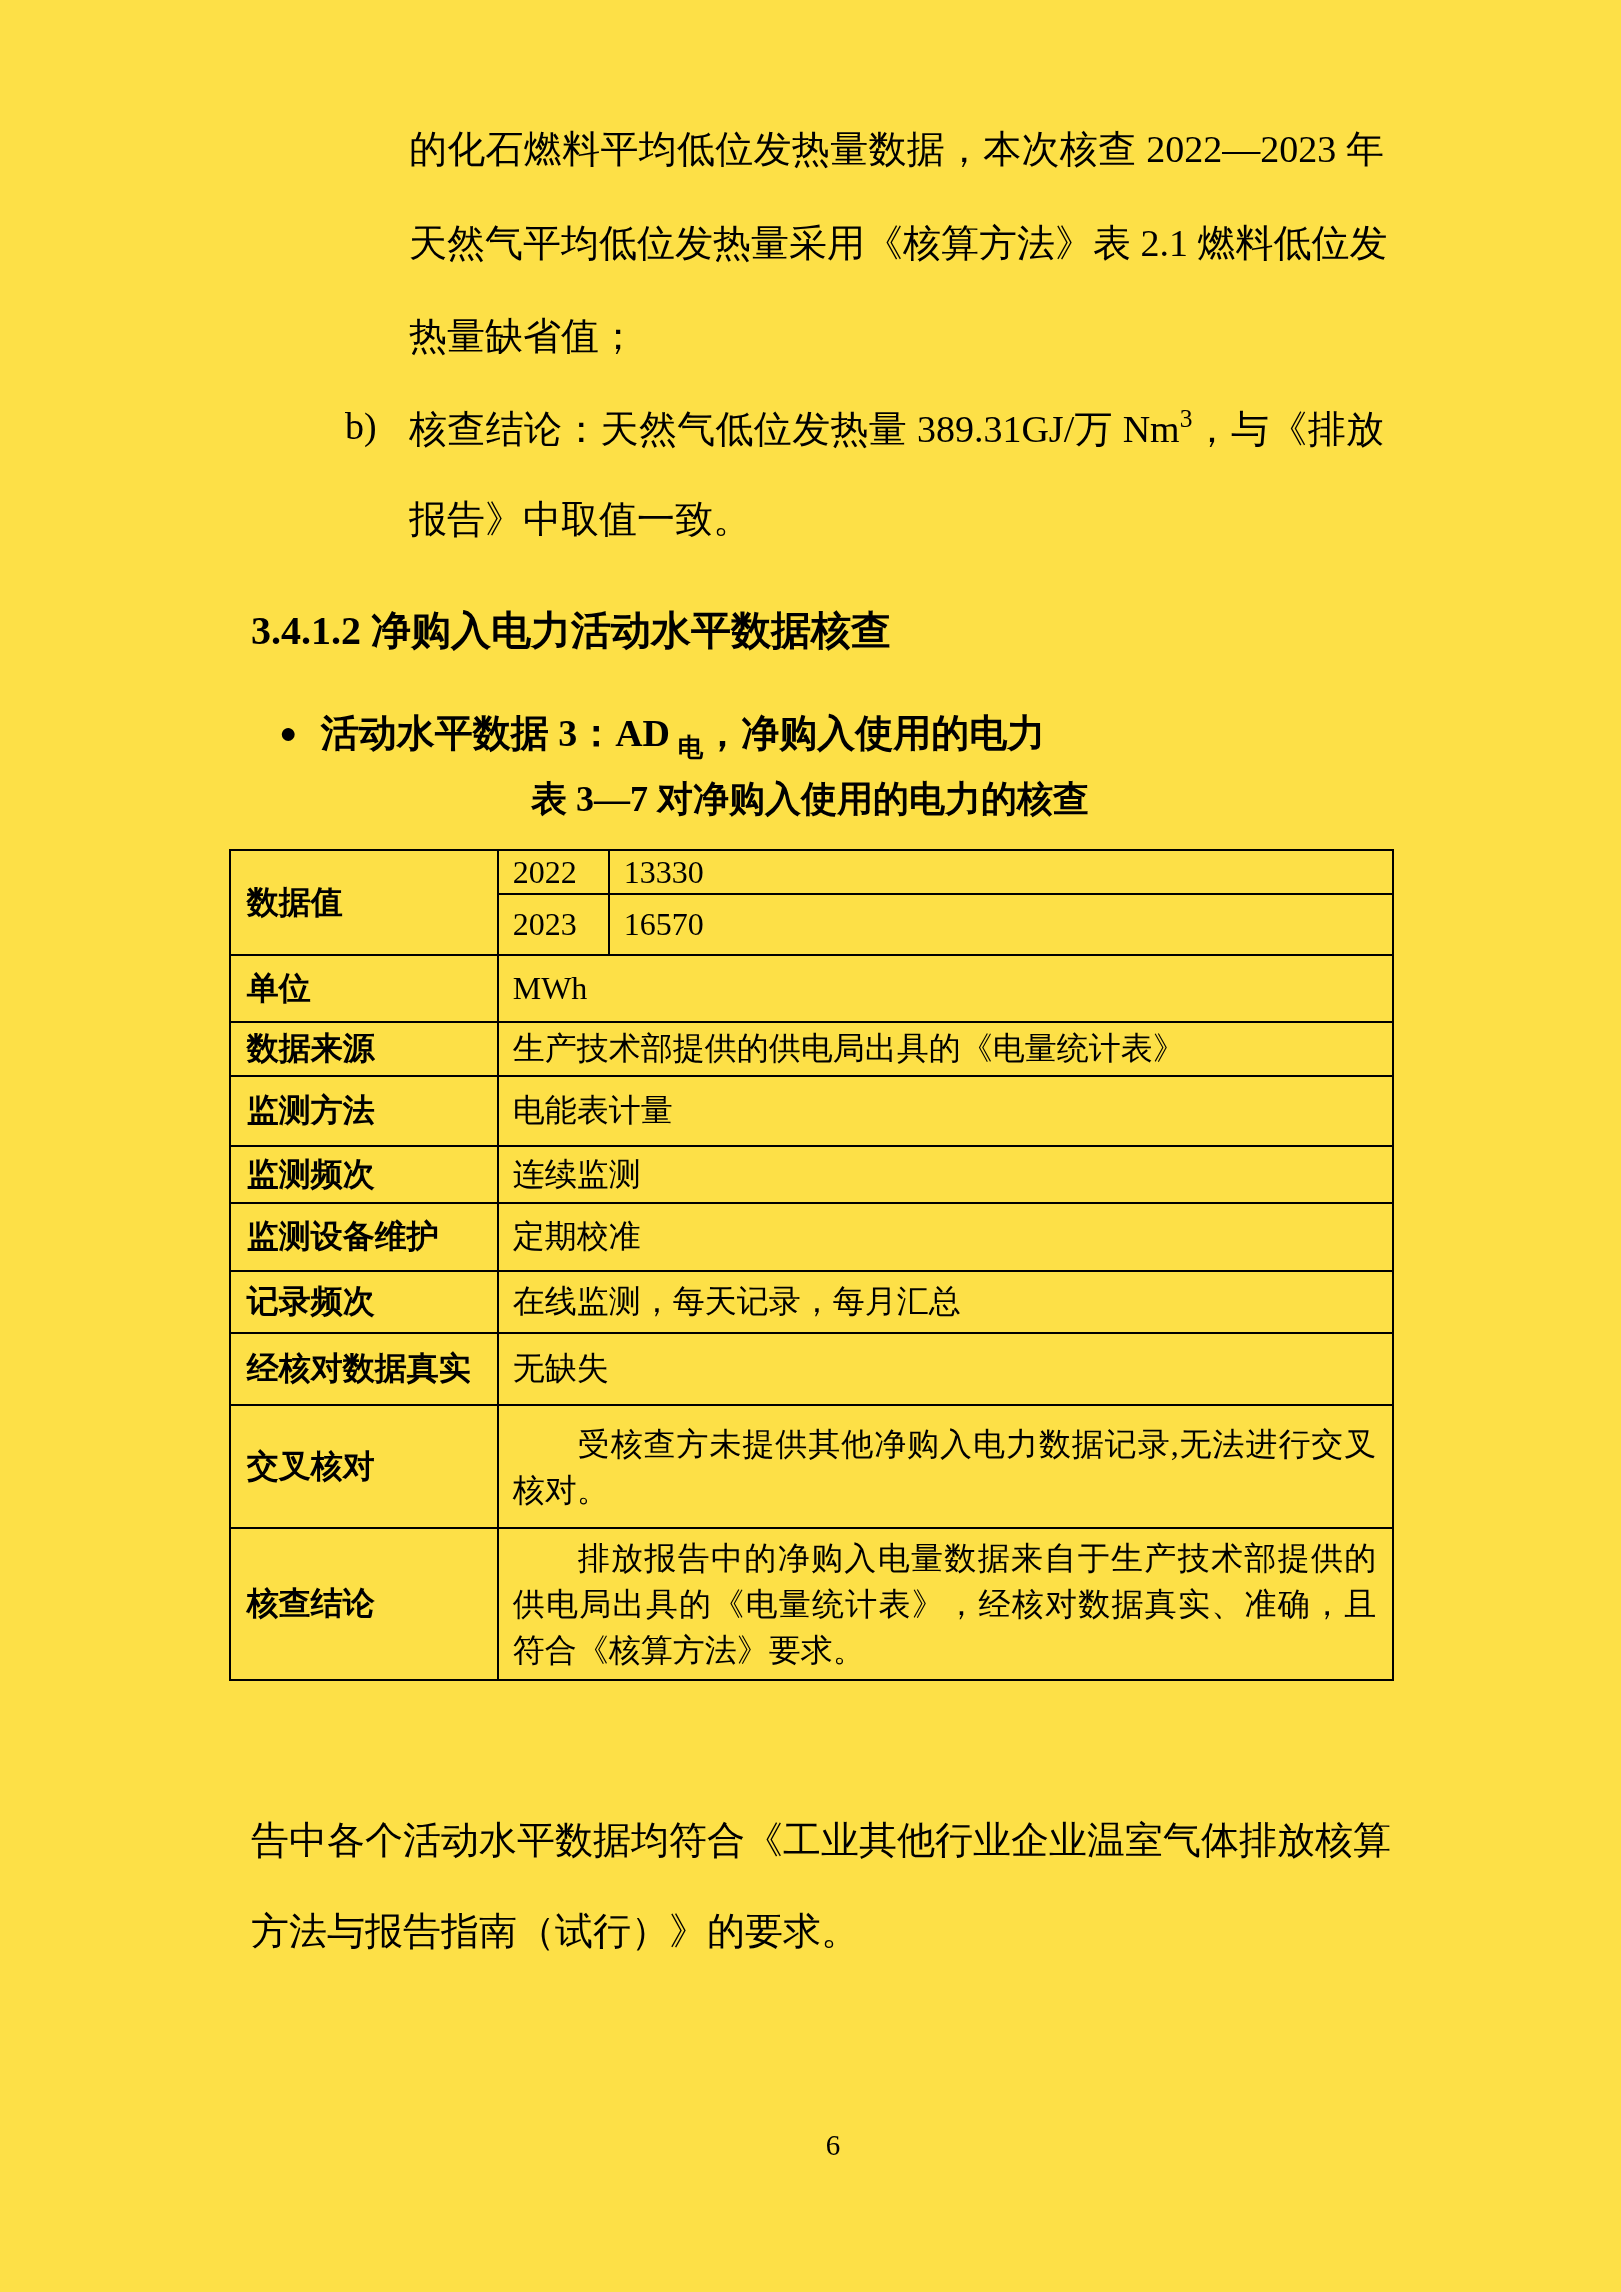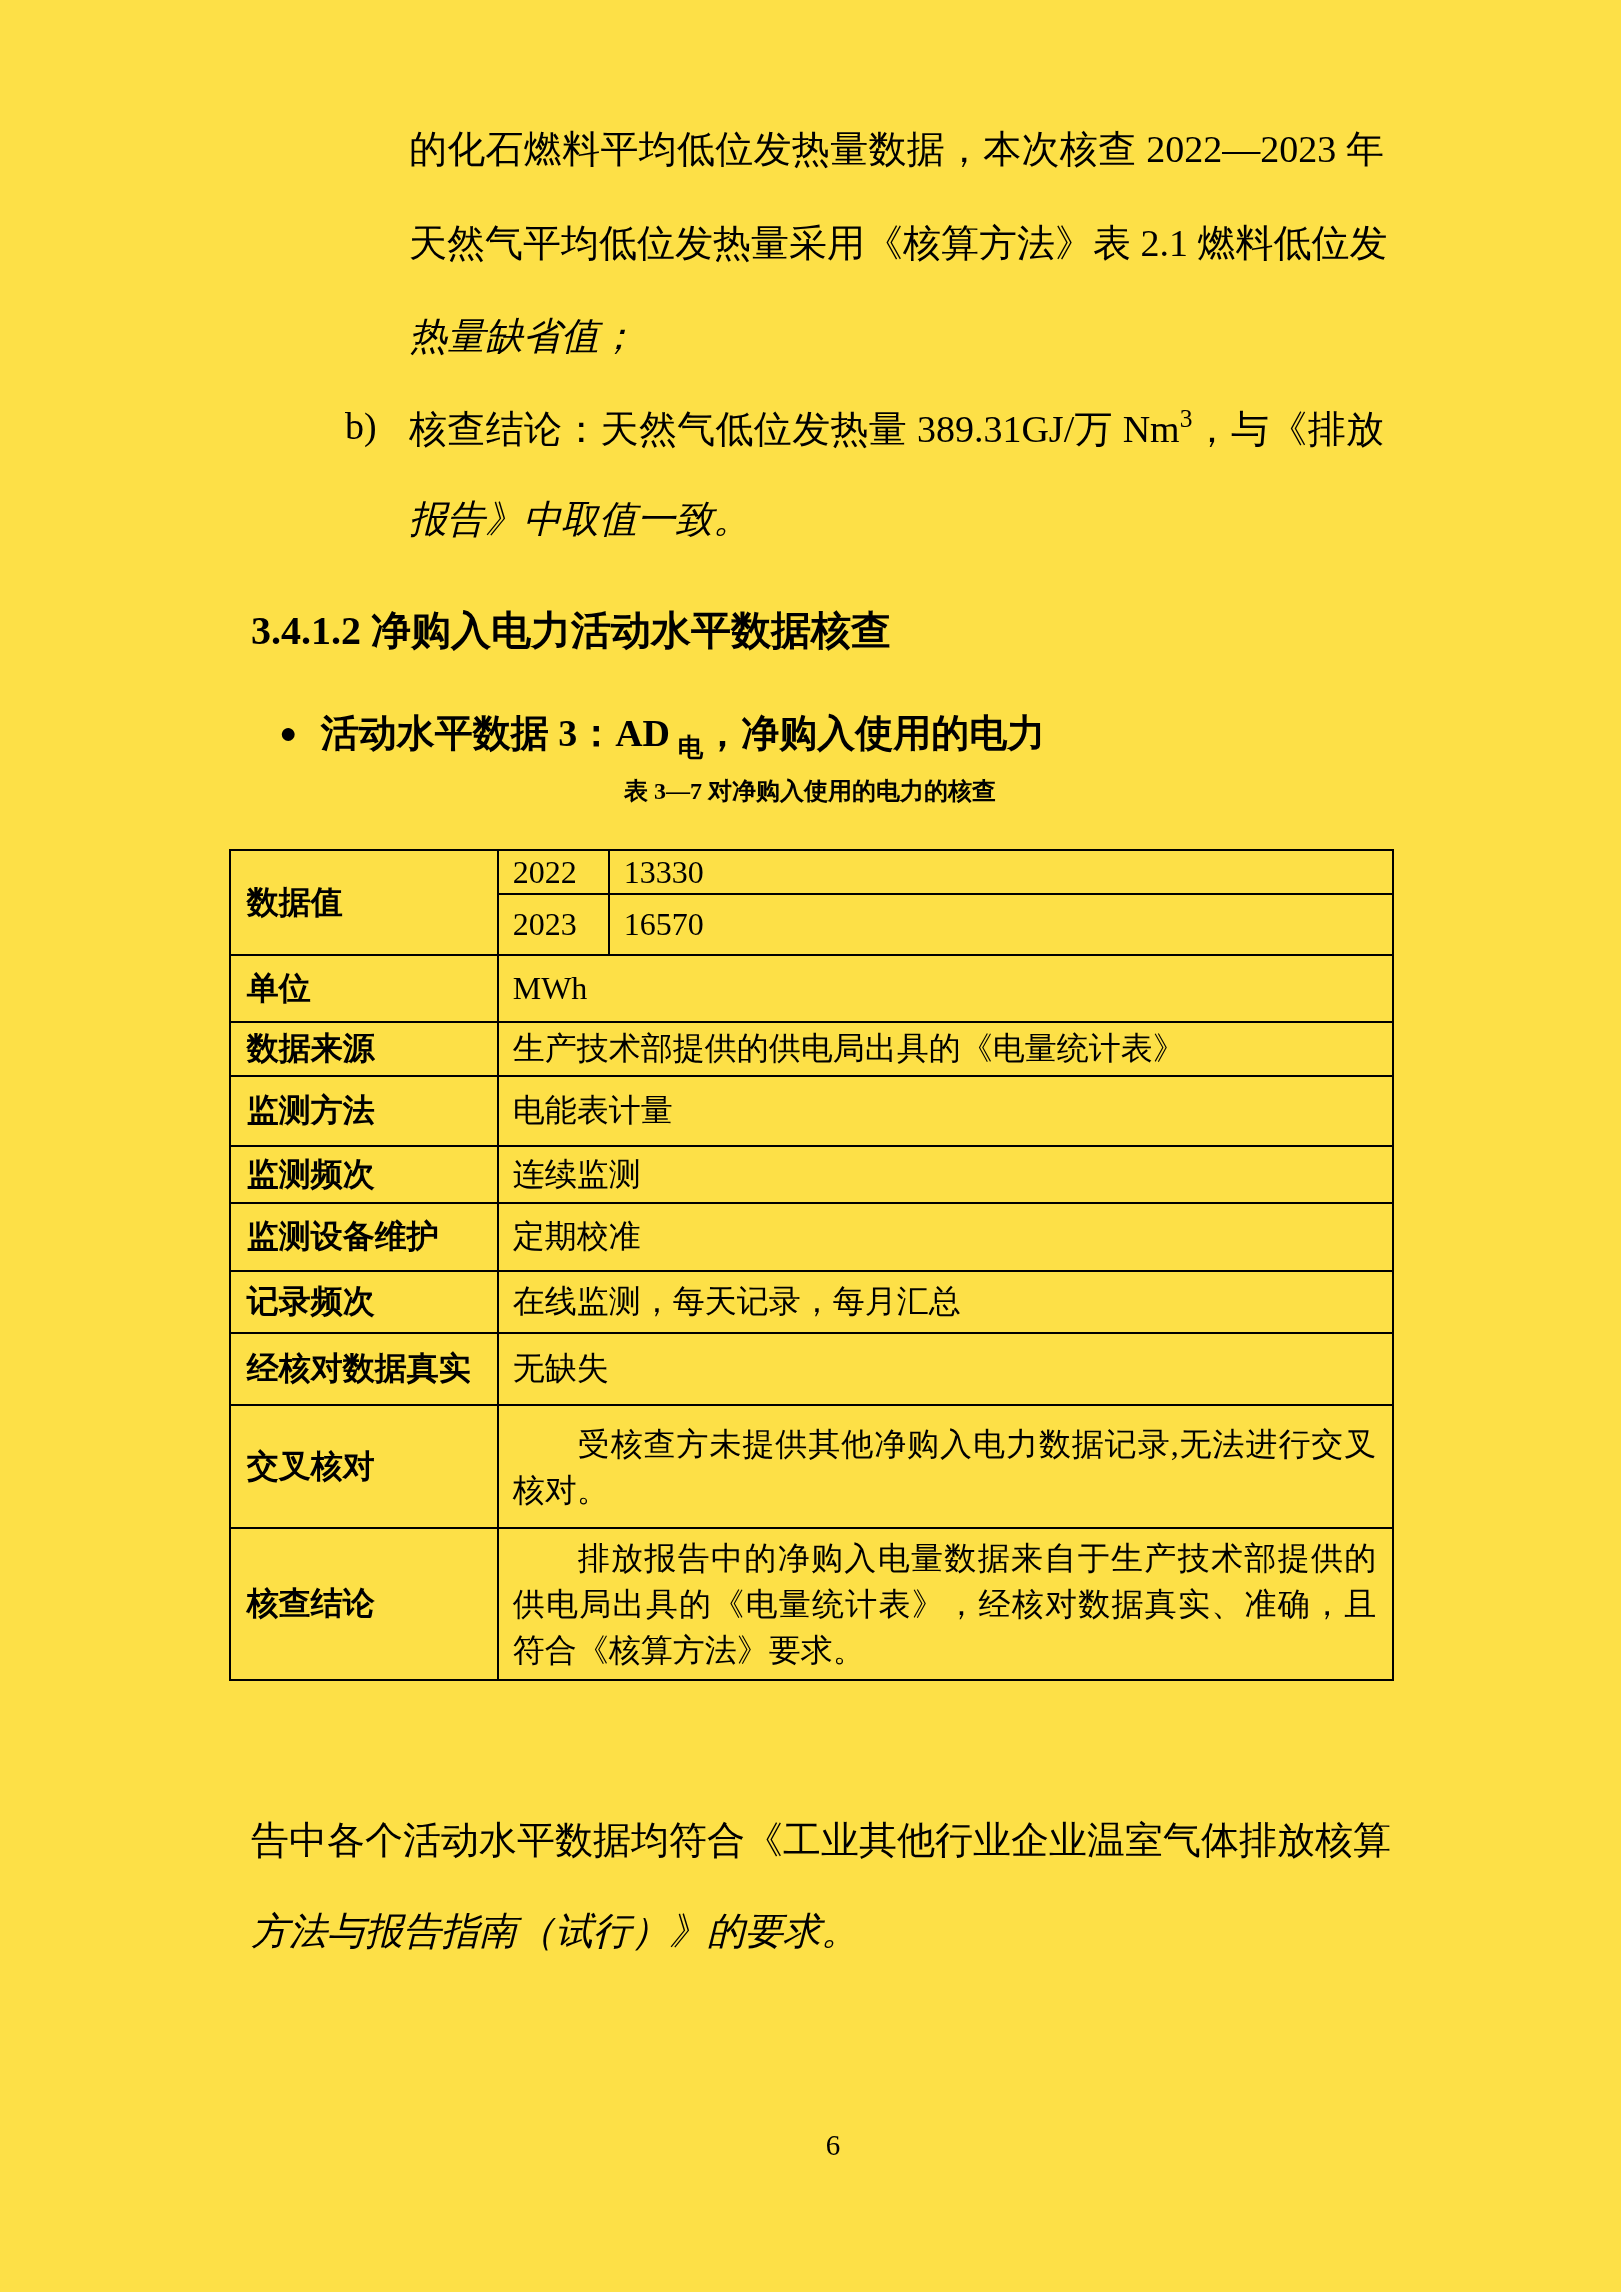--- a/index.html
+++ b/index.html
@@ -13,30 +13,30 @@
     overflow:hidden;
   }
   .jline {
     position:absolute;
     font-size:38px;
     white-space:nowrap;
     text-align:justify;
     text-align-last:justify;
     text-justify:inter-character;
   }
-  .jline.lastline { text-align-last:left;font-style:italic; }
+  .jline.lastline { text-align-last:left; }
   .marker { position:absolute; font-size:38px; }
   .heading { position:absolute; font-size:40px; font-weight:bold; white-space:nowrap; }
   .bullet-line { position:absolute; font-size:38px; font-weight:bold; white-space:nowrap; }
   .bullet-dot { font-size:30px; display:inline-block; transform:translateY(-2.9px); margin-right:23.5px; }
   .sub { font-size:25.5px; vertical-align:-9.8px; margin-left:7.8px; }
   .sup { font-size:25.5px; vertical-align:14.7px; }
   .table-title {
     position:absolute; left:229px; top:775px; width:1162px;
-    font-size:24px; font-weight:bold; text-align:center; white-space:nowrap;
+    font-size:36px; font-weight:bold; text-align:center; white-space:nowrap;
   }
   table.vtable {
     position:absolute; left:229px; top:849px;
     width:1162px;
     border-collapse:collapse;
     table-layout:fixed;
     border:2.9px solid #000;
     font-size:32px;
   }
   table.vtable td { border:2px solid #000; vertical-align:middle; overflow:hidden; }

